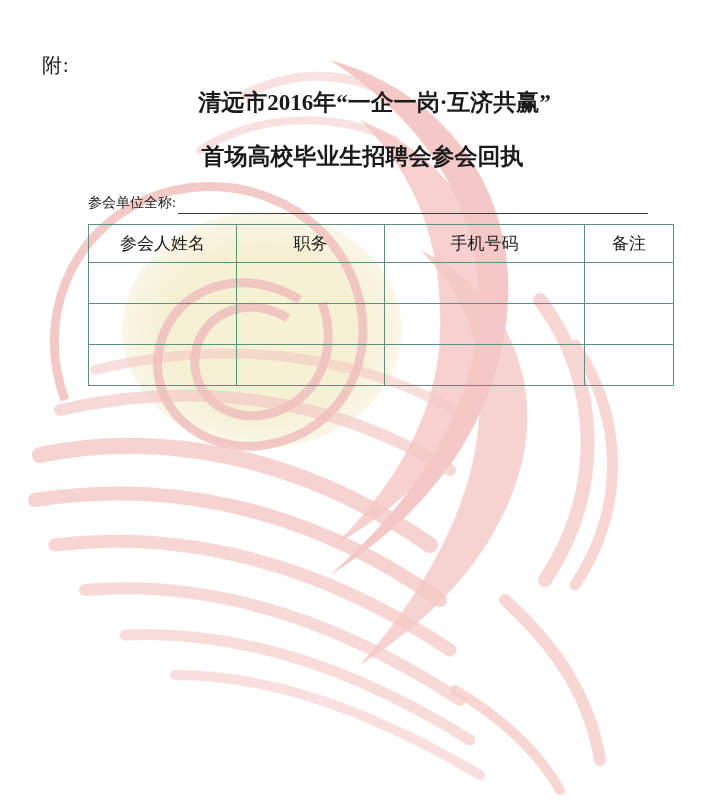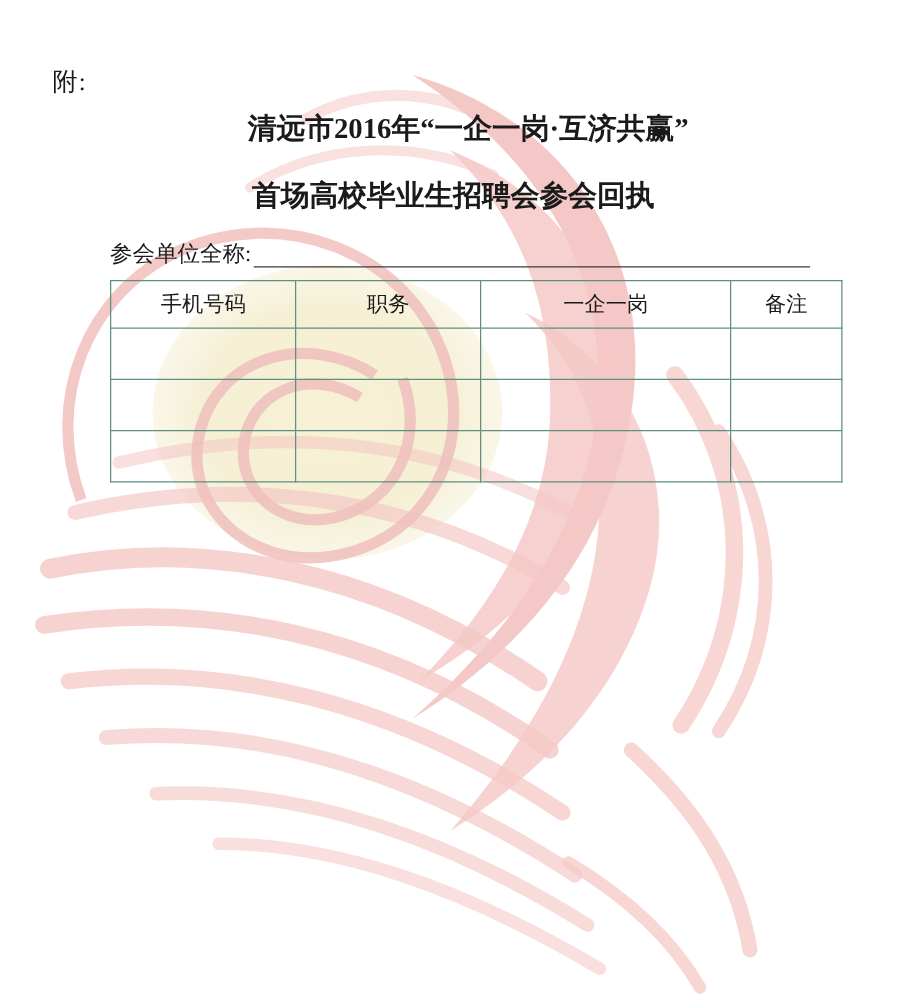--- a/index.html
+++ b/index.html
@@ -62,21 +62,21 @@
 
   .unit-row {
     position: absolute;
     left: 88px;
     top: 192px;
     display: flex;
     align-items: flex-end;
     width: 560px;
   }
   .unit-label {
-    font-size: 18px;
+    font-size: 14px;
     white-space: nowrap;
     line-height: 22px;
   }
   .unit-blank {
     flex: 1;
     border-bottom: 1px solid #3a3a3a;
     height: 20px;
     margin-left: 2px;
   }
 
@@ -179,23 +179,23 @@
 
   <table class="receipt-table">
     <colgroup>
       <col class="c1">
         <col class="c2">
         <col class="c3">
         <col class="c4">
     </colgroup>
     <thead>
       <tr>
+        <th>参会人姓名</th>
+        <th>职务</th>
         <th>手机号码</th>
-        <th>职务</th>
-        <th>一企一岗</th>
         <th>备注</th>
       </tr>
     </thead>
     <tbody>
       <tr>
         <td class="empty-cell"></td>
         <td class="empty-cell"></td>
         <td class="empty-cell"></td>
         <td class="empty-cell"></td>
       </tr>

